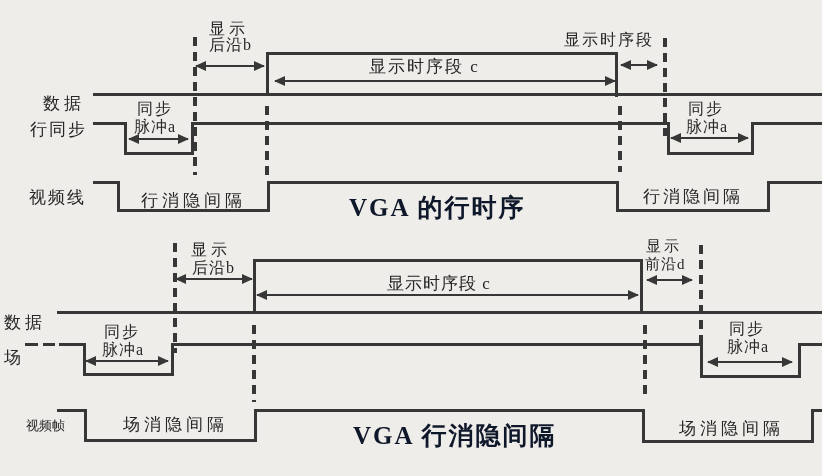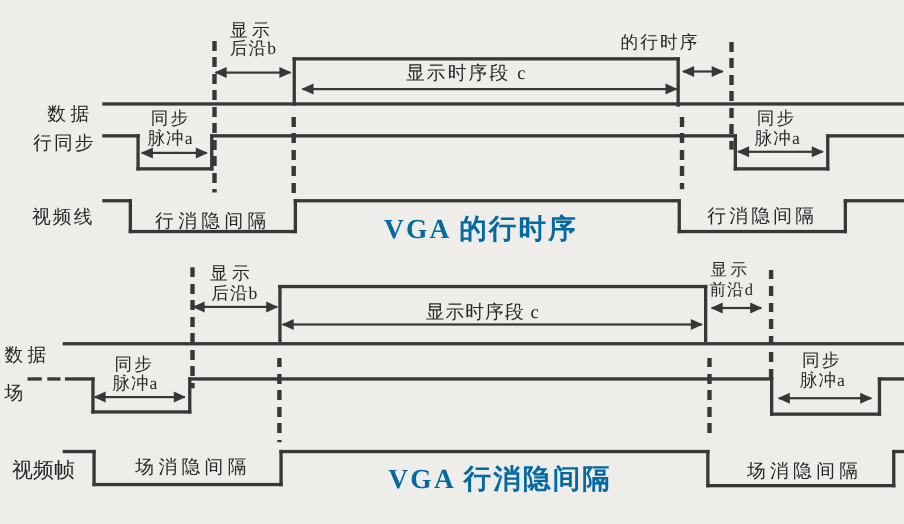--- a/index.html
+++ b/index.html
@@ -14,21 +14,21 @@
   }
   .h{position:absolute;height:3px;background:var(--ln);}
   .v{position:absolute;width:3px;background:var(--ln);}
   .dash{position:absolute;width:4px;background:repeating-linear-gradient(to bottom,var(--ln) 0 9px,transparent 9px 15px);}
   .arr{position:absolute;height:2px;background:var(--ln);}
   .arr::before{content:"";position:absolute;left:-1px;top:-4px;width:0;height:0;
     border-top:5px solid transparent;border-bottom:5px solid transparent;border-right:11px solid var(--ln);}
   .arr::after{content:"";position:absolute;right:-1px;top:-4px;width:0;height:0;
     border-top:5px solid transparent;border-bottom:5px solid transparent;border-left:11px solid var(--ln);}
   .lbl{position:absolute;white-space:nowrap;color:var(--tx);line-height:1.05;}
-  .ttl{position:absolute;white-space:nowrap;color:#0369a1;font-weight:bold;font-size:25px;letter-spacing:2px;}
+  .ttl{position:absolute;white-space:nowrap;color:#0f172a;font-weight:bold;font-size:25px;letter-spacing:2px;}
 </style>
 </head>
 <body>
 
 <div class="stage">
 
   <div>
 
     <div class="h" style="left:93px;top:93px;width:729px"></div>
     <div class="h" style="left:266px;top:52px;width:352px"></div>
@@ -66,21 +66,21 @@
     <div class="arr" style="left:129px;top:138px;width:59px"></div>
     <div class="arr" style="left:671px;top:137px;width:77px"></div>
 
     <div class="lbl" style="left:43px;top:95px;font-size:17px;letter-spacing:4px">数据</div>
     <div class="lbl" style="left:30px;top:121px;font-size:17px;letter-spacing:2px">行同步</div>
     <div class="lbl" style="left:29px;top:189px;font-size:17px;letter-spacing:2px">视频线</div>
 
     <div class="lbl" style="left:209px;top:21px;font-size:16px;letter-spacing:4px">显示</div>
     <div class="lbl" style="left:209px;top:37px;font-size:16px;letter-spacing:1px">后沿b</div>
     <div class="lbl" style="left:369px;top:58px;font-size:17px;letter-spacing:2px">显示时序段 c</div>
-    <div class="lbl" style="left:564px;top:32px;font-size:16px;letter-spacing:2px">的行时序</div>
+    <div class="lbl" style="left:564px;top:32px;font-size:16px;letter-spacing:2px">显示时序段</div>
     <div class="lbl" style="left:137px;top:101px;font-size:16px;letter-spacing:2px">同步</div>
     <div class="lbl" style="left:134px;top:119px;font-size:16px;letter-spacing:1px">脉冲a</div>
     <div class="lbl" style="left:688px;top:101px;font-size:16px;letter-spacing:2px">同步</div>
     <div class="lbl" style="left:686px;top:119px;font-size:16px;letter-spacing:1px">脉冲a</div>
     <div class="lbl" style="left:141px;top:192px;font-size:17px;letter-spacing:4px">行消隐间隔</div>
     <div class="lbl" style="left:643px;top:188px;font-size:17px;letter-spacing:3px">行消隐间隔</div>
 
     <div class="ttl" style="left:349px;top:191px">VGA 的行时序</div>
   </div>
 
@@ -119,21 +119,21 @@
     <div class="dash" style="left:699px;top:245px;height:100px"></div>
 
     <div class="arr" style="left:176px;top:278px;width:76px"></div>
     <div class="arr" style="left:257px;top:294px;width:381px"></div>
     <div class="arr" style="left:647px;top:279px;width:45px"></div>
     <div class="arr" style="left:86px;top:360px;width:82px"></div>
     <div class="arr" style="left:708px;top:361px;width:84px"></div>
 
     <div class="lbl" style="left:4px;top:314px;font-size:17px;letter-spacing:4px">数据</div>
     <div class="lbl" style="left:4px;top:349px;font-size:17px">场</div>
-    <div class="lbl" style="left:11px;top:419px;font-size:19px">视频帧</div>
+    <div class="lbl" style="left:26px;top:419px;font-size:13px">视频帧</div>
 
     <div class="lbl" style="left:191px;top:242px;font-size:16px;letter-spacing:4px">显示</div>
     <div class="lbl" style="left:192px;top:260px;font-size:16px;letter-spacing:1px">后沿b</div>
     <div class="lbl" style="left:387px;top:275px;font-size:17px;letter-spacing:1px">显示时序段 c</div>
     <div class="lbl" style="left:646px;top:239px;font-size:15px;letter-spacing:3px">显示</div>
     <div class="lbl" style="left:645px;top:257px;font-size:15px;letter-spacing:1px">前沿d</div>
     <div class="lbl" style="left:104px;top:324px;font-size:16px;letter-spacing:2px">同步</div>
     <div class="lbl" style="left:102px;top:342px;font-size:16px;letter-spacing:1px">脉冲a</div>
     <div class="lbl" style="left:729px;top:321px;font-size:16px;letter-spacing:2px">同步</div>
     <div class="lbl" style="left:727px;top:339px;font-size:16px;letter-spacing:1px">脉冲a</div>

